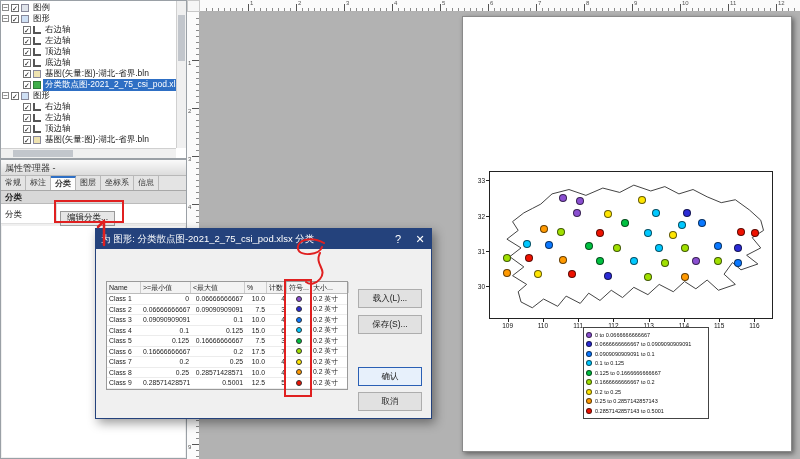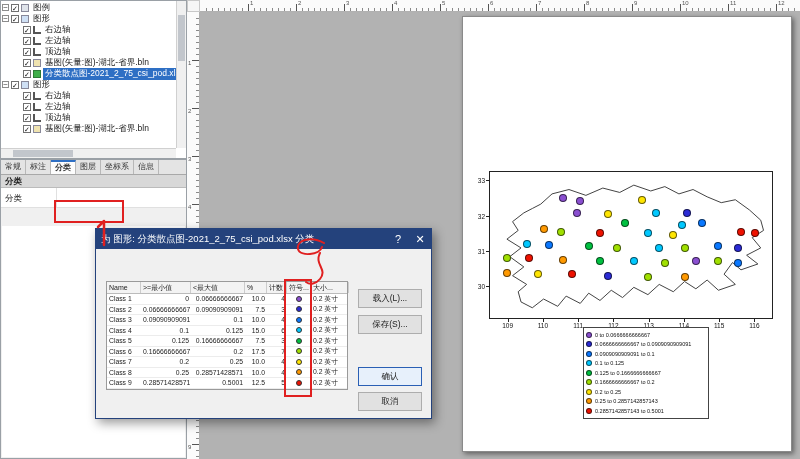--- a/index.html
+++ b/index.html
@@ -128,20 +128,26 @@
       </div>
       <div class="trow" style="padding-left: 13px;">
         <div class="expspace"></div>
         <div class="chk">✓</div>
         <div class="ticon axis-icon"></div>
         <div class="tlabel">顶边轴</div>
       </div>
       <div class="trow" style="padding-left: 13px;">
         <div class="expspace"></div>
         <div class="chk">✓</div>
+        <div class="ticon axis-icon"></div>
+        <div class="tlabel">底边轴</div>
+      </div>
+      <div class="trow" style="padding-left: 13px;">
+        <div class="expspace"></div>
+        <div class="chk">✓</div>
         <div class="ticon basemap-icon"></div>
         <div class="tlabel">基图(矢量:图)-湖北-省界.bln</div>
       </div>
       <div class="trow" style="padding-left: 13px;">
         <div class="expspace"></div>
         <div class="chk">✓</div>
         <div class="ticon post-icon"></div>
         <div class="tlabel sel">分类散点图-2021_2_75_csi_pod.xlsx</div>
       </div>
       <div class="trow" style="padding-left: 1px;">
@@ -177,31 +183,35 @@
     </div>
   <div class="vscroll">
       <div class="thumb"></div>
     </div>
   <div class="hscroll">
       <div class="thumbh"></div>
     </div>
 </div>
 
 <div class="abs prop-panel">
+  <div class="prop-header">属性管理器 -</div>
   <div class="prop-tabs">
       <div class="ptab">常规</div>
       <div class="ptab">标注</div>
       <div class="ptab active">分类</div>
       <div class="ptab">图层</div>
       <div class="ptab">坐标系</div>
       <div class="ptab">信息</div>
     </div>
   <div class="prop-section">分类</div>
   <div class="prop-row">
     <div class="prop-cell-label">分类</div>
+    <div class="prop-cell-value">
+      <button class="edit-btn">编辑分类...</button>
+    </div>
   </div>
   <div class="prop-empty"></div>
 </div>
 
 <div class="abs ruler-corner"></div>
 <div class="abs h-ruler">
     <div class="rtick" style="left: 6px;"></div>
     <div class="rtick" style="left: 12px;"></div>
     <div class="rtick" style="left: 18px;"></div>
     <div class="rtick" style="left: 24px;"></div>

